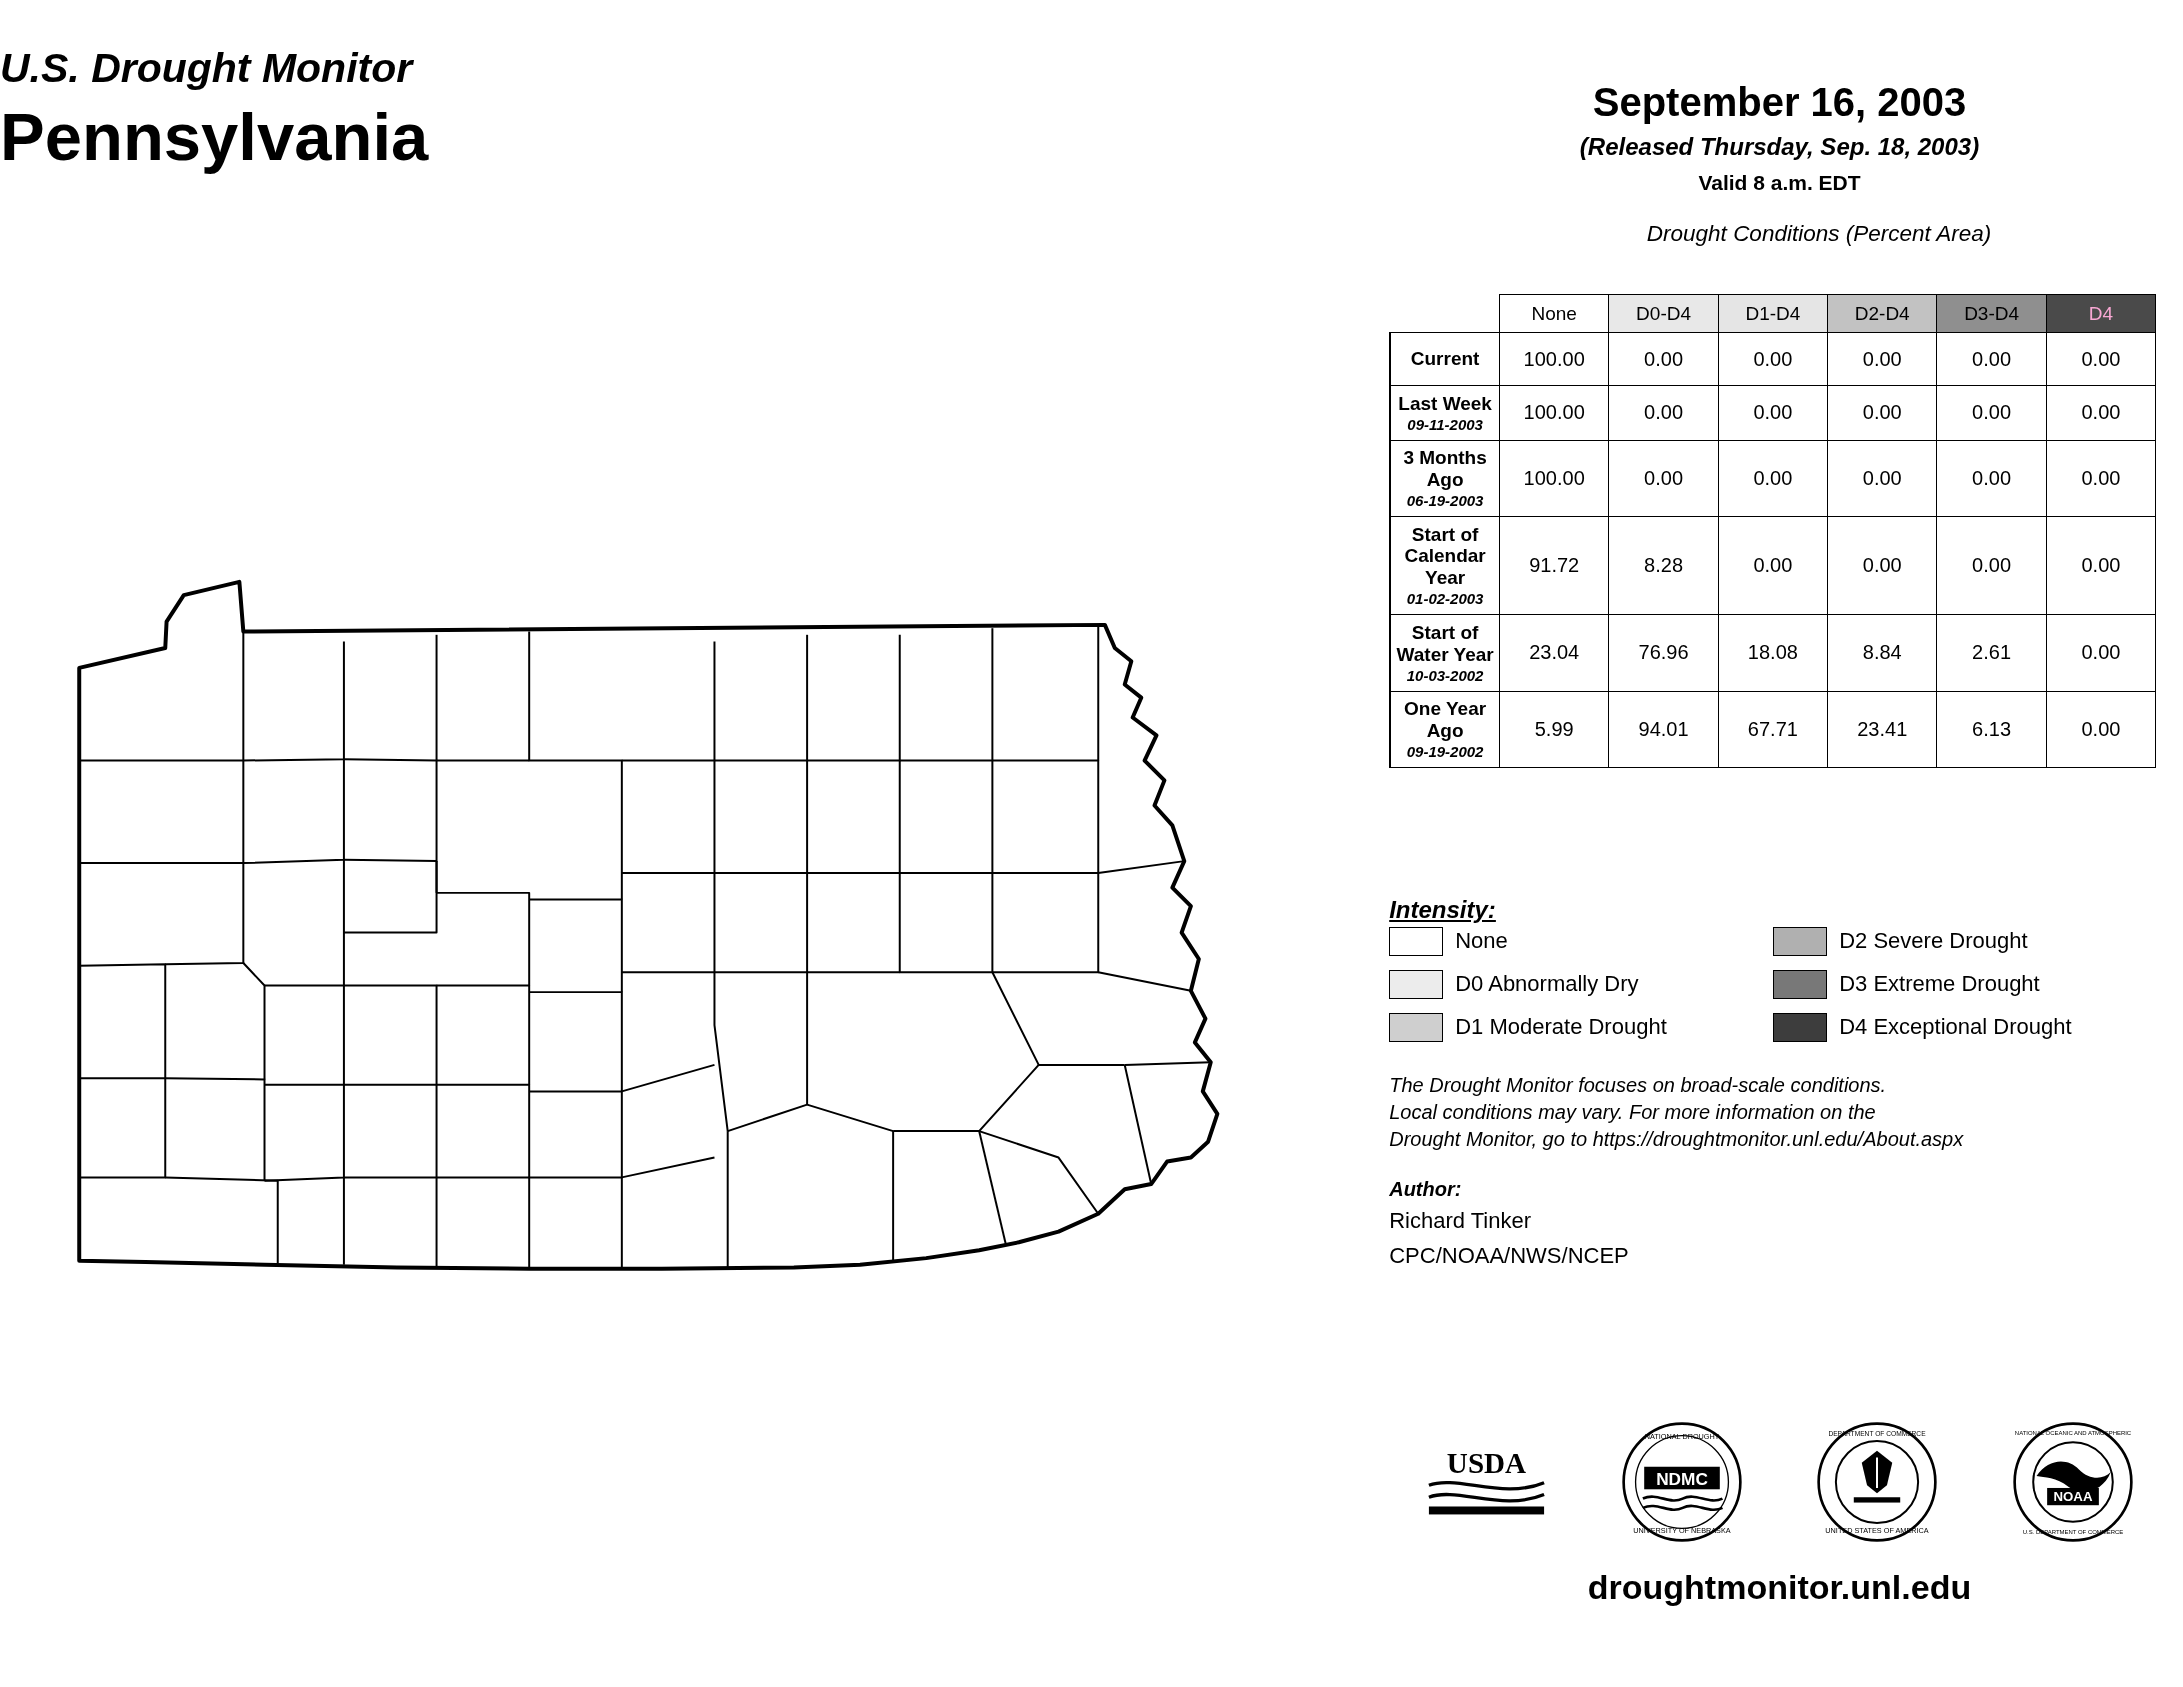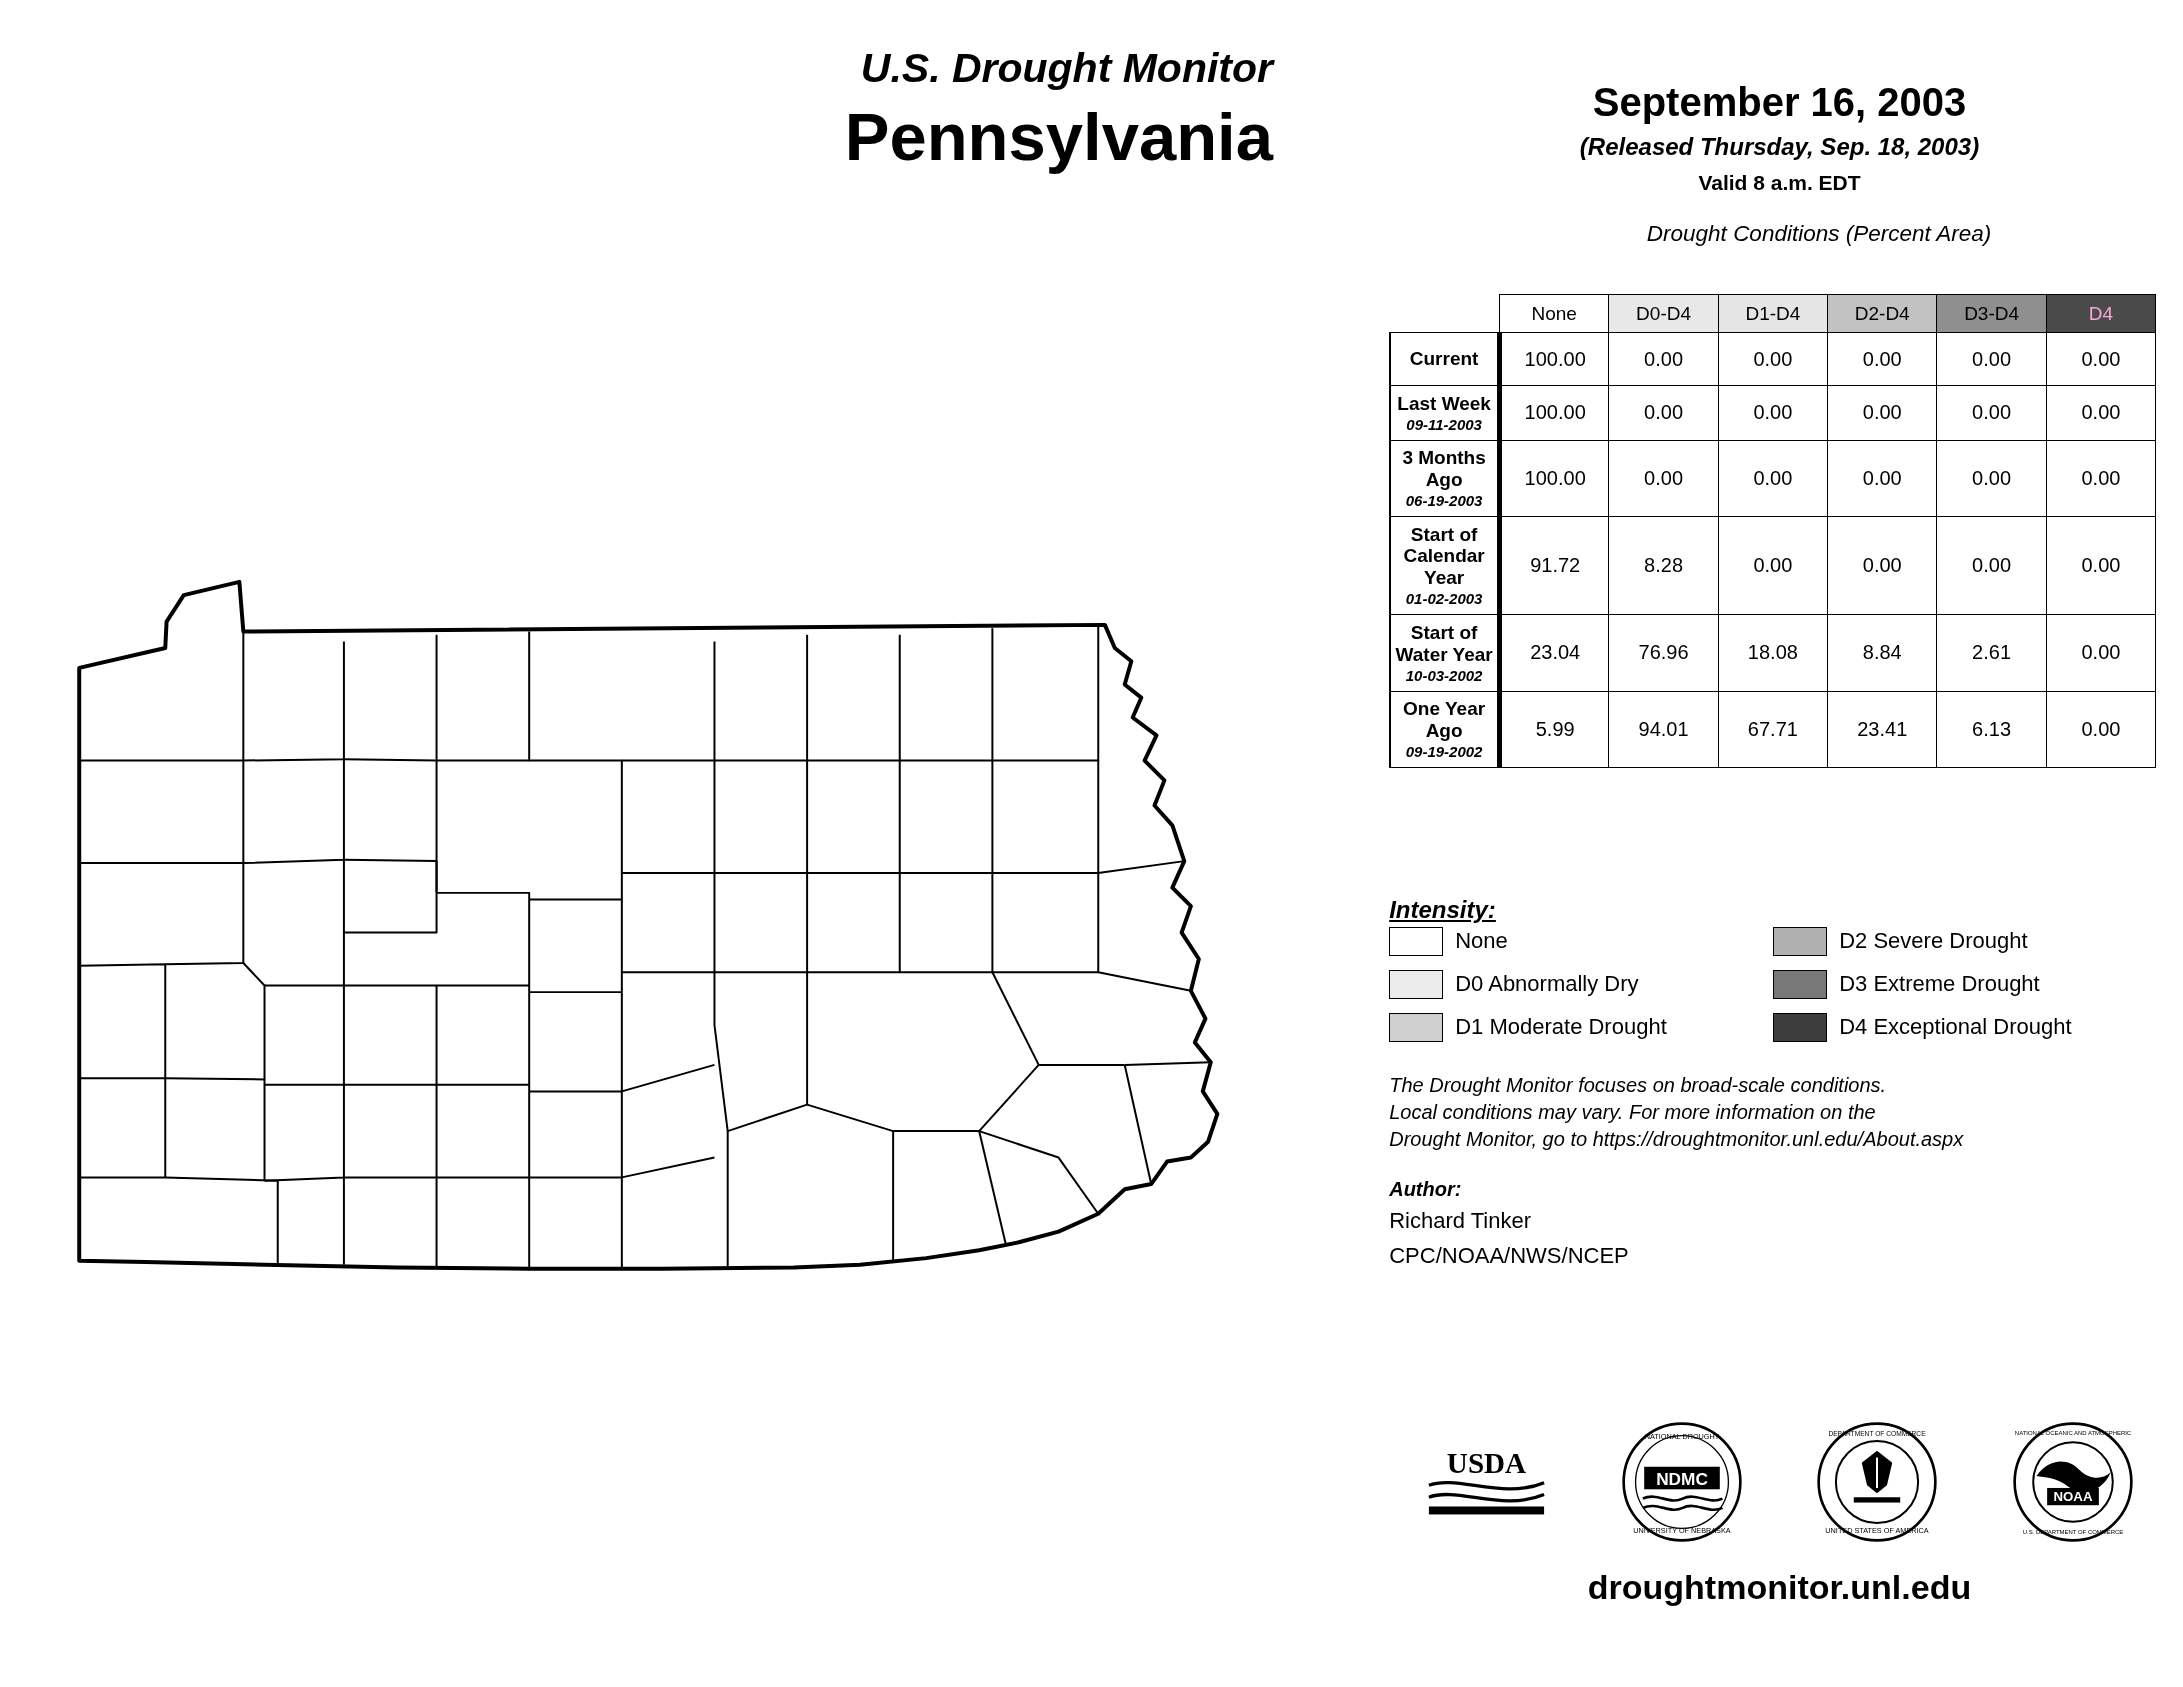--- a/index.html
+++ b/index.html
@@ -22,22 +22,21 @@
     left: 0;
     top: 0;
     width: 1376px;
     height: 1687px;
   }
   #title-block {
     position: absolute;
     left: 0;
     top: 46px;
     width: 1257px;
-    text-align: right;
-    margin-left: 16px;
+    text-align: left;
   }
   #title-main {
     font-size: 41px;
     font-weight: bold;
     font-style: italic;
     letter-spacing: 0px;
     line-height: 1.1;
   }
   #title-state {
     font-size: 67px;
@@ -110,21 +109,21 @@
     font-size: 19px;
     text-align: center;
     padding: 0;
   }
   #drought-table th {
     font-weight: normal;
     height: 37px;
   }
   #drought-table .rowlab {
     border-left: 2.6px solid #000;
-    border-right: 5px solid #000000;
+    border-right: 1px solid #000000;
     width: 198px;
     font-weight: bold;
     font-size: 19px;
     line-height: 1.15;
     padding: 6.6px 4px;
   }
   #drought-table .rowlab .sub {
     font-weight: bold;
     font-style: italic;
     font-size: 15px;

